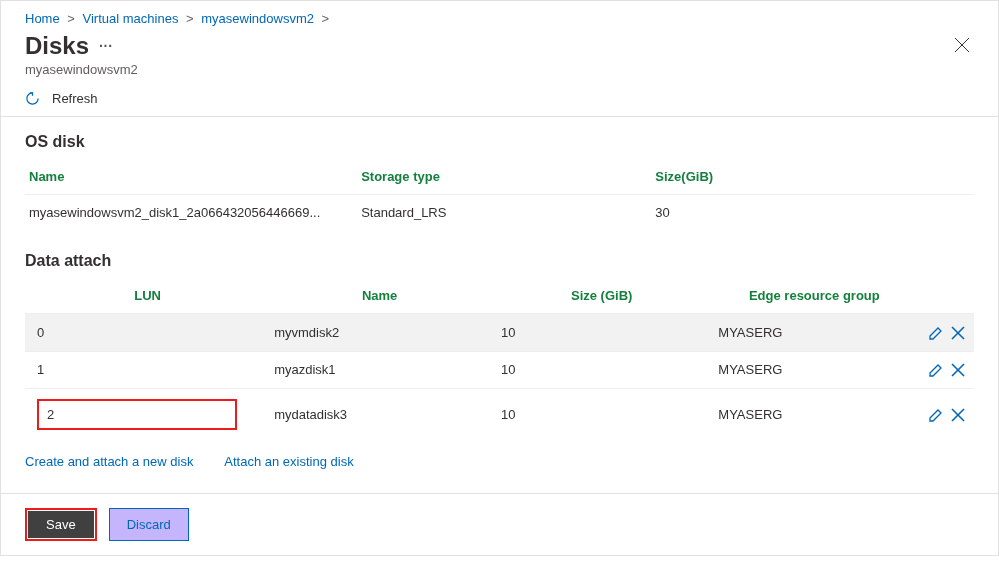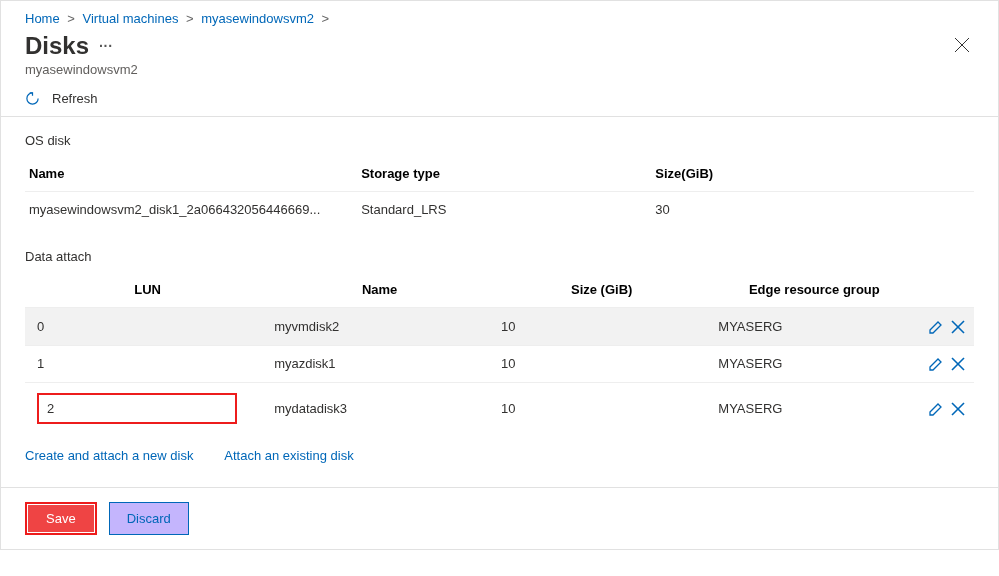--- a/index.html
+++ b/index.html
@@ -17,38 +17,38 @@
   .breadcrumbs span.sep { color: #666; margin: 0 4px; }
   .header { display: flex; align-items: flex-start; padding: 0 24px 8px; gap: 22px; }
   .title-block h1 { font-size: 24px; font-weight: 600; margin: 2px 0 0; }
   .title-block .dots { font-size: 14px; color: #555; margin-left: 6px; position: relative; top: -3px;}
   .subtitle { font-size: 13px; color: #605e5c; margin-top: 2px; }
   .close { margin-left: auto; font-size: 20px; color: #333; padding: 6px 4px; cursor: pointer; line-height: 1; }
   .toolbar { padding: 6px 24px 10px; border-bottom: 1px solid #e1e1e1; display: flex; align-items: center; }
   .refresh { display: inline-flex; align-items: center; gap: 12px; cursor: pointer; }
   .refresh-icon { width: 15px; height: 15px; }
   .section { padding: 16px 24px 6px; }
-  .section-title { font-weight: 400; font-size: 13px; margin-bottom: 8px; }
+  .section-title { font-weight: 700; font-size: 16px; margin-bottom: 8px; }
   table { width: 100%; border-collapse: collapse; }
   th, td { text-align: left; padding: 10px 4px; font-weight: 400; vertical-align: middle; border-top: 1px solid #eee;}
-  thead th { border-top: none; font-weight: 600; font-size: 13px; color: #000000; }
+  thead th { border-top: none; font-weight: 600; font-size: 13px; color: #15803d; }
   .osdisk td { border-top: 1px solid #eee; }
   .data-table thead th { padding-left: 12px; text-align: center; }
   .data-table td { padding-left: 12px; }
   .data-table tr td { border-top: 1px solid #eee; }
   .data-table tr:nth-child(1) td { background: #f2f2f2; }
   .actions { white-space: nowrap; text-align: right; padding-right: 8px;}
   .action-icon { width: 16px; height: 16px; display: inline-block; vertical-align: middle; margin-left: 2px; cursor: pointer; color:#0067b8; stroke:#0067b8;}
   .lun-input-wrap { }
   .lun-highlight { border: 2px solid #ed1c1c; padding: 6px 8px; width: 200px; display: inline-block; background:#fff;}
   .links-row { padding: 8px 24px 24px; }
   .links-row span { color: #0067b8; font-size: 13px; cursor: pointer; margin-right: 28px; }
   .footer { border-top: 1px solid #e1e1e1; padding: 14px 24px; display: flex; gap: 12px; }
   .btn { font-size: 13px; padding: 6px 18px; cursor: pointer; border: none; }
-  .btn-primary { background: #ef4444; color: #fff; }
+  .btn-primary { background: #404040; color: #fff; }
   .btn-primary-wrap { border: 2px solid #ed1c1c; padding: 1px; display: inline-block; }
   .btn-secondary { background: #c4b5fd; color: #0067b8; border: 1px solid #0067b8; padding: 5px 17px; }
 </style>
 </head>
 <body>
 
 <div class="container">
   <div class="breadcrumbs">
     <span class="link">Home</span>
     <span class="sep">&gt;</span>

